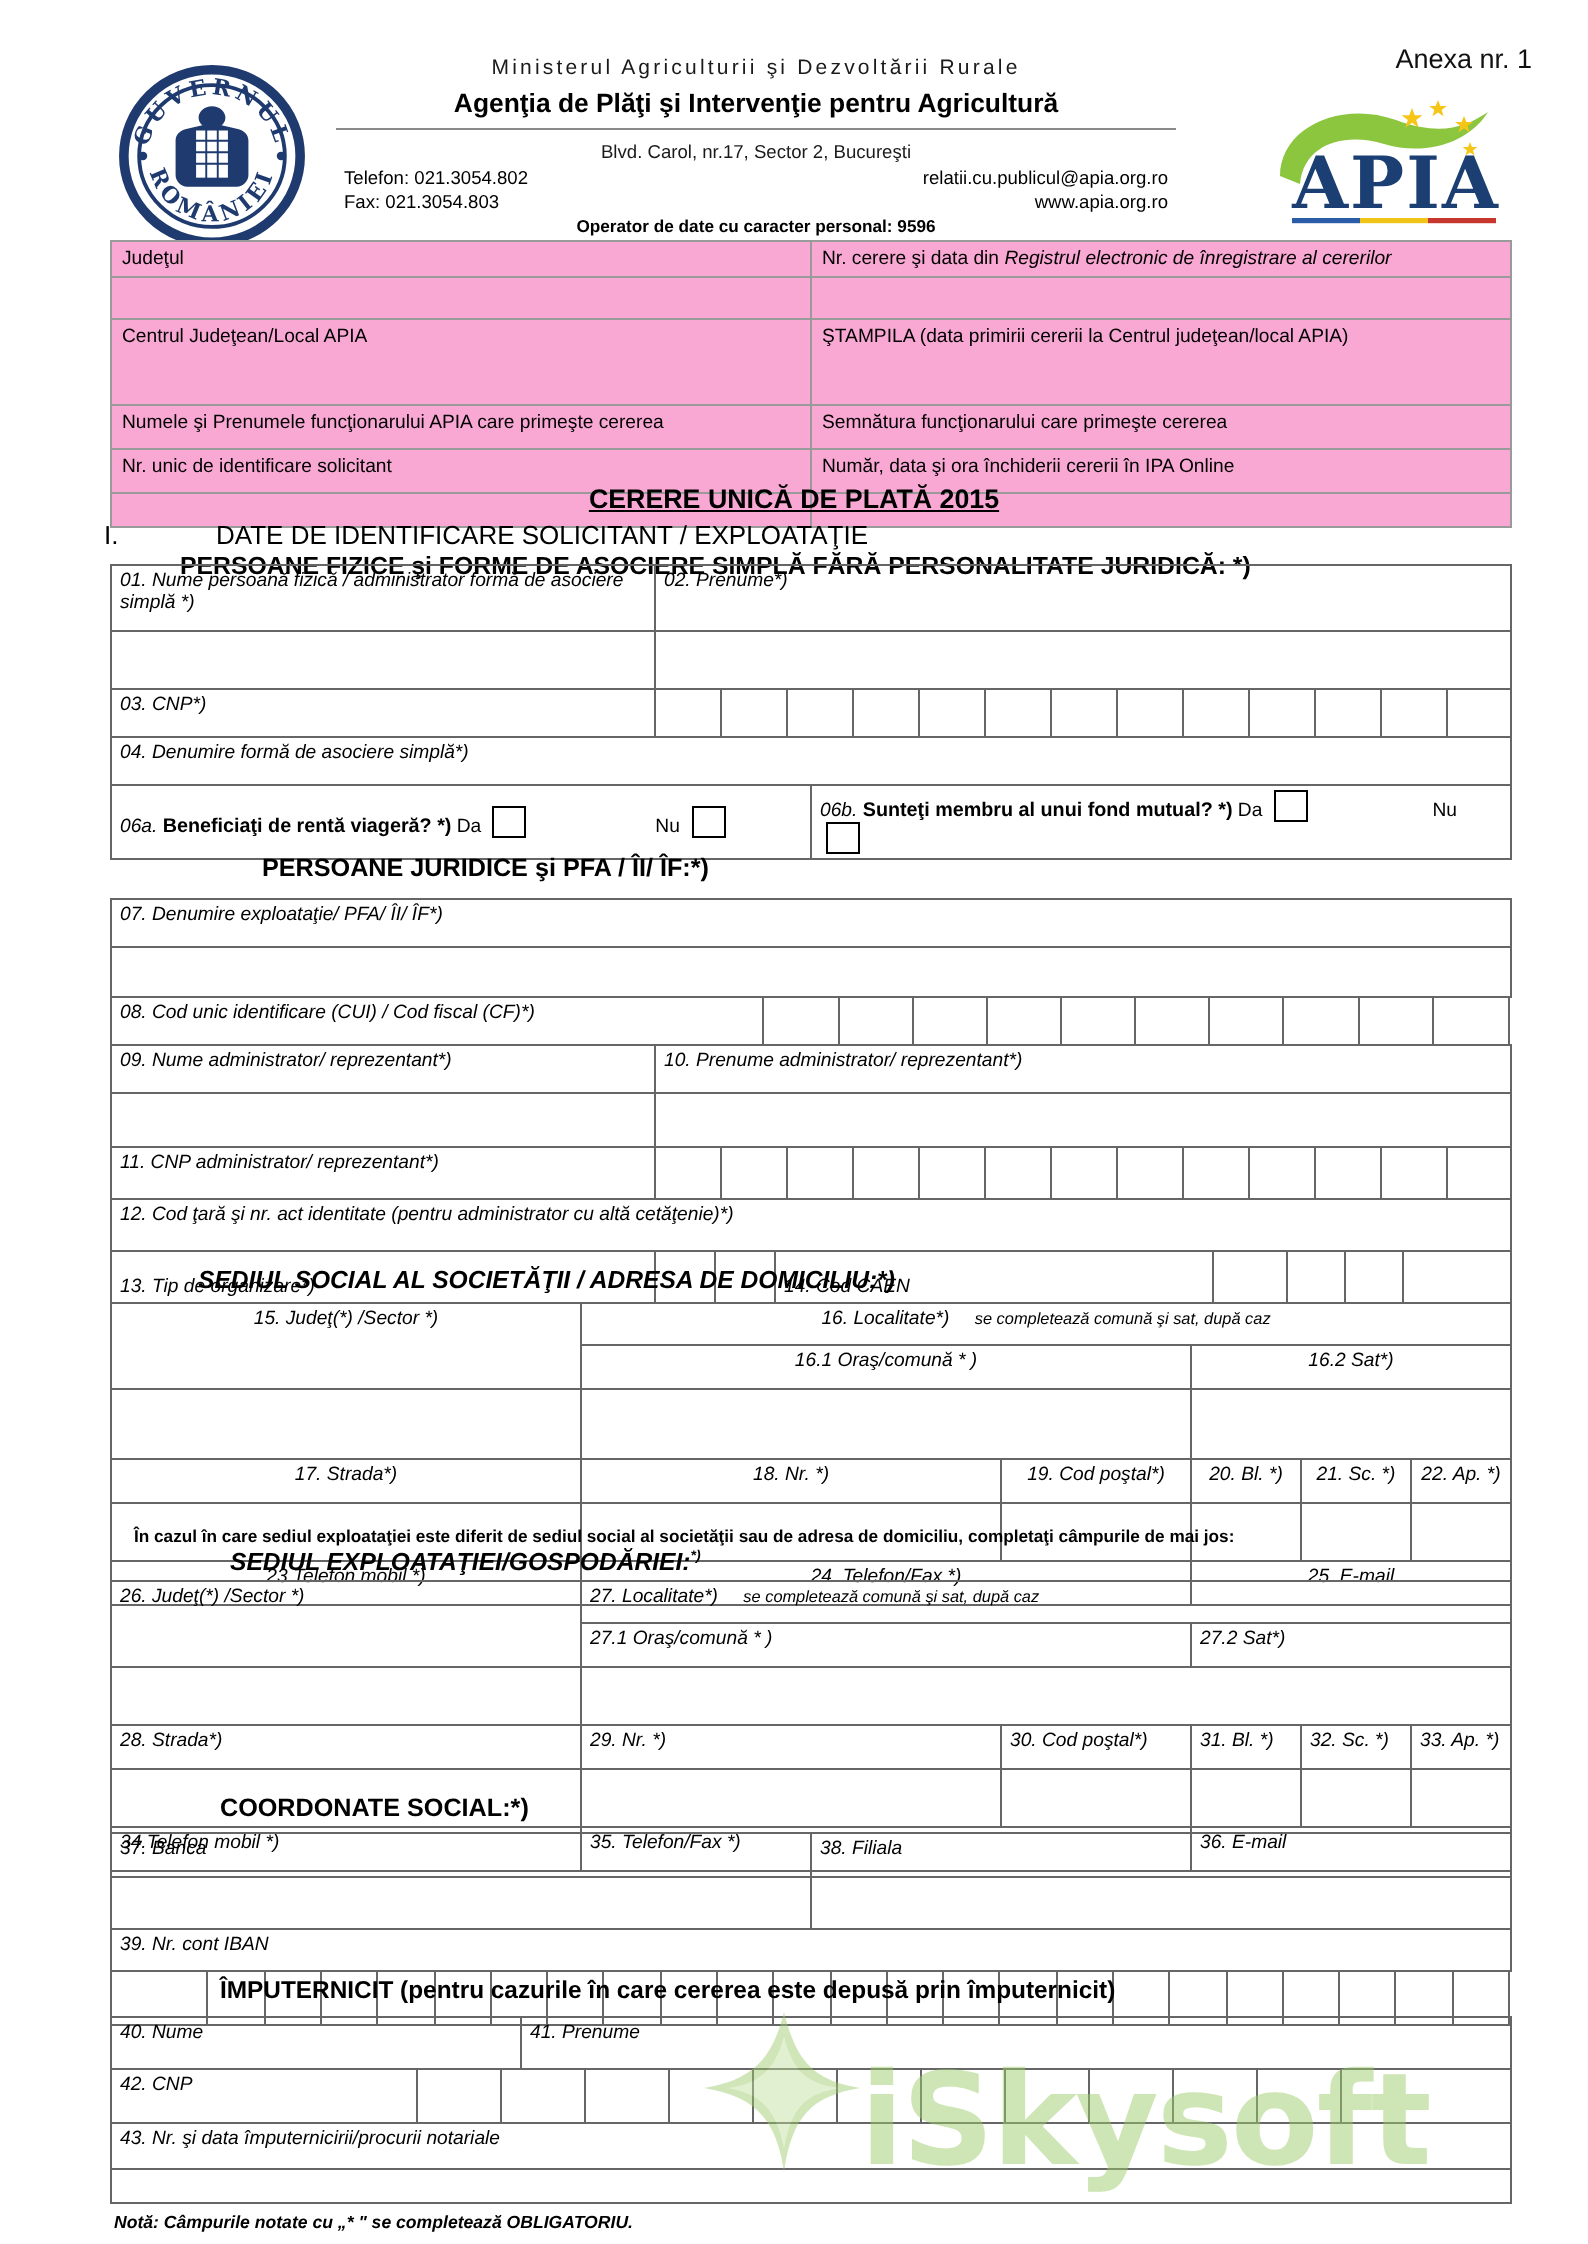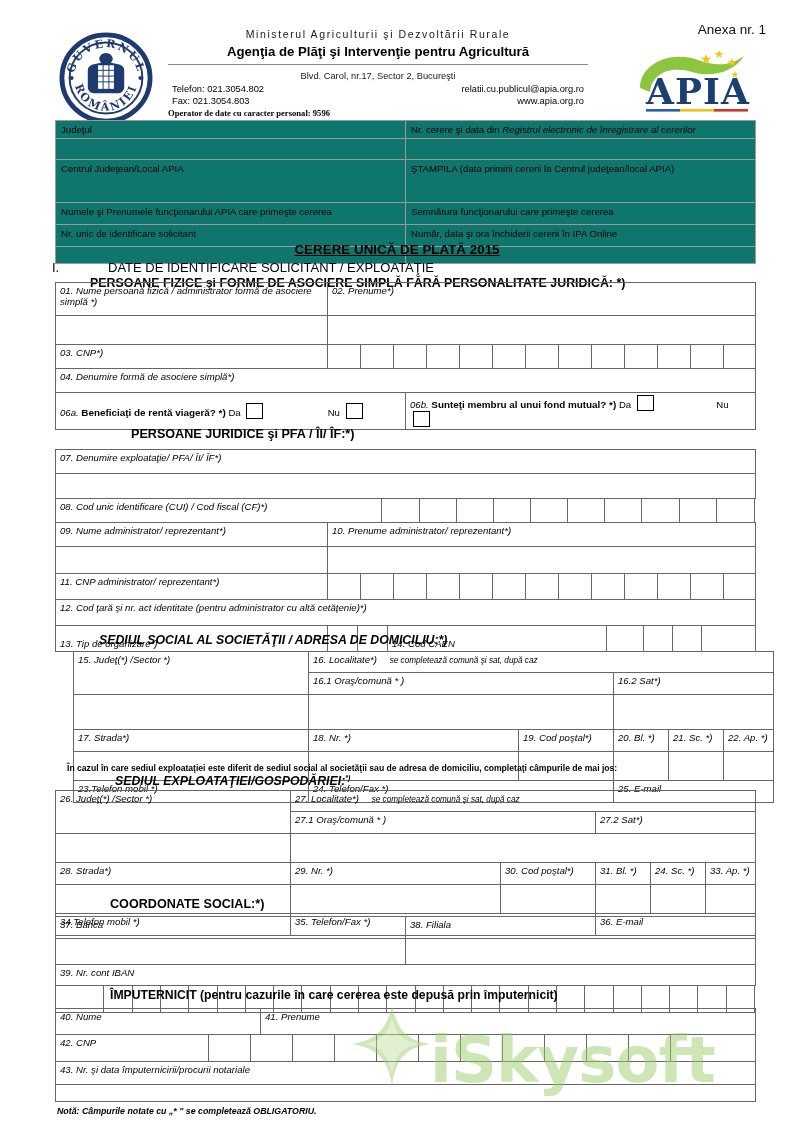--- a/index.html
+++ b/index.html
@@ -29,34 +29,34 @@
   }
   .agency-line {
     font-size:13.2px; font-weight:bold; margin-top:4px; color:#000; white-space:nowrap;
   }
   .hdr-rule { border-top:1px solid #8a8a8a; margin:5px 0 6px 0; }
   .addr-line { font-size:9.3px; color:#1a1a1a; }
   .contact { display:flex; justify-content:space-between; font-size:9.3px; margin-top:3px; padding:0 4px; }
   .contact .col { text-align:left; line-height:1.25; }
   .contact .col.r { text-align:right; }
   .operator {
-    position:absolute; left:168px; top:108px; width:420px; 
-    font-size:8.6px; font-weight:bold;font-family:Liberation Serif, serif;
+    position:absolute; left:168px; top:108px; width:420px; text-align:center;
+    font-size:8.6px; font-weight:bold;
   }
   .anexa {
     position:absolute; right:28px; top:22px;
     font-size:13.5px; color:#111;
   }
   .apia-logo { position:absolute; right:34px; top:44px; width:124px; height:72px; }
 
   
   .topbox { position:absolute; left:55px; top:120px; width:700px; }
   table.topt { width:700px; border-collapse:collapse; table-layout:fixed; }
   table.topt td {
-    border:1px solid #9a9a9a; background:#0f766e;
+    border:1px solid #9a9a9a; background:#f9a8d4;
     font-size:9.6px; padding:3px 5px; vertical-align:top;
   }
   .it { font-style:italic; }
 
   
   .title-main {
     text-align:center; font-size:13.4px; font-weight:bold;
     text-decoration:underline; margin-top:6px;
   }
   .sec-I { font-size:13px; margin-top:3px; padding-left:52px; }
@@ -447,21 +447,21 @@
         <td class="cell"></td>
       </tr>
     </tbody>
       </table>
   </div>
 
   <div style="position:absolute; left:55px; top:633px; width:700px;">
     <div class="sub-head-it" style="padding-left:44px; margin:0">SEDIUL SOCIAL AL SOCIETĂŢII / ADRESA DE DOMICILIU:*)</div>
   </div>
 
-  <div class="block" style="position:absolute; left:73px; top:651px;">
+  <div class="block" style="position:absolute; left:55px; top:651px;text-align:center;">
     <table class="form">
       <colgroup>
         <col style="width:235px">
           <col style="width:210px">
           <col style="width:95px">
         <col style="width:55px">
           <col style="width:55px">
           <col style="width:50px">
       </colgroup>
       <tbody>
@@ -537,21 +537,21 @@
       </tr>
       <tr>
         <td style="height:24px"></td>
         <td colspan="5"></td>
       </tr>
       <tr>
         <td style="height:17px" class="lbl">28. Strada*)</td>
         <td class="lbl">29. Nr. *)</td>
         <td class="lbl">30. Cod  poştal*)</td>
         <td class="lbl">31.  Bl. *)</td>
-        <td class="lbl">24. Sc. *)</td>
+        <td class="lbl">32. Sc. *)</td>
         <td class="lbl">33. Ap. *)</td>
       </tr>
       <tr>
         <td style="height:24px"></td>
         <td></td>
         <td></td>
         <td></td>
         <td></td>
         <td></td>
       </tr>

